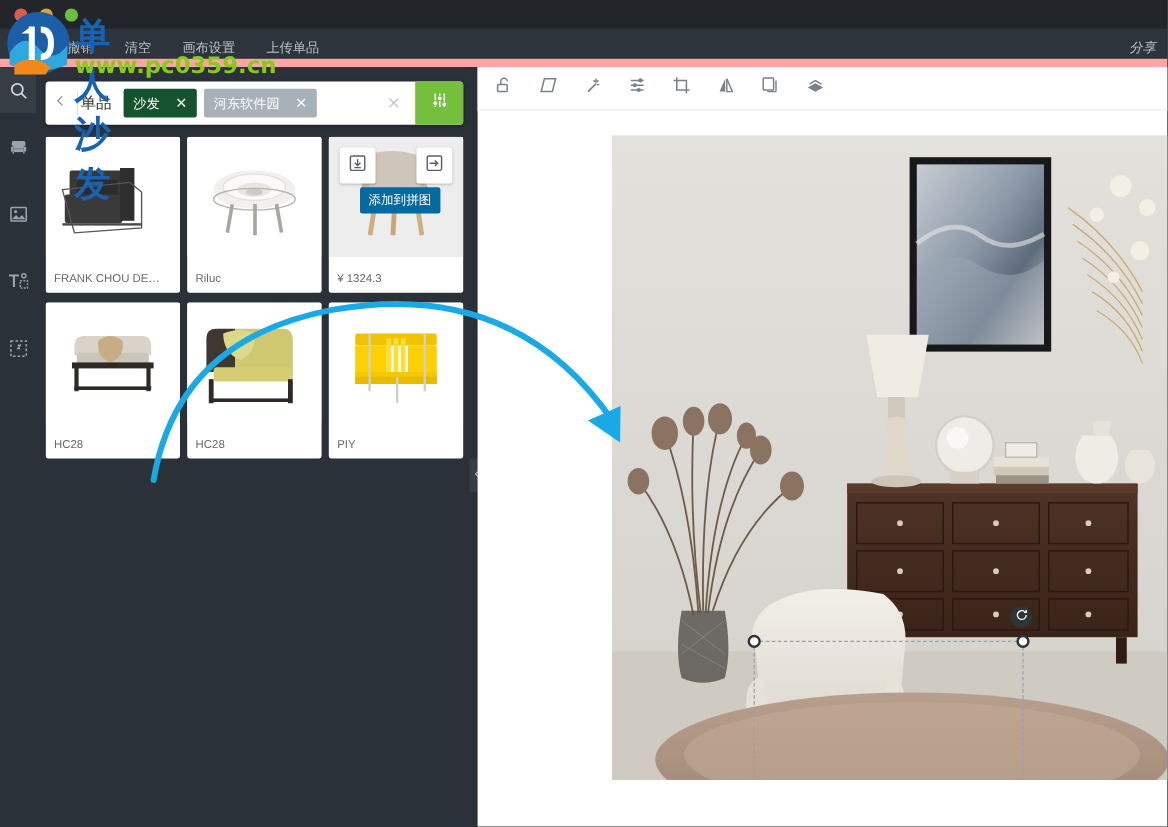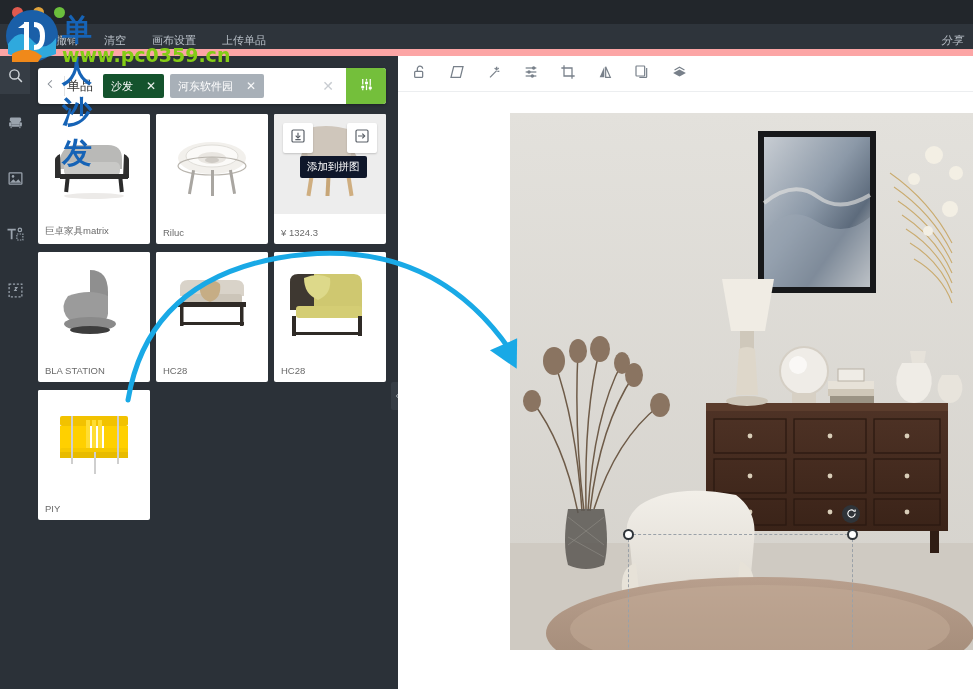--- a/index.html
+++ b/index.html
@@ -82,21 +82,21 @@
   .card.hovered .thumb { background: #ededed; }
   .hov-icons { position: absolute; left: 0; top: 0; width: 112px; height: 100px; }
   .hov-btn {
     position: absolute; top: 9px; width: 30px; height: 30px; background: #fff;
     border-radius: 2px; display: flex; align-items: center; justify-content: center;
     box-shadow: 0 1px 2px rgba(0,0,0,.18); cursor: pointer;
   }
   .hov-btn.dl { left: 9px; }
   .hov-btn.add { right: 9px; }
   .tooltip {
-    position: absolute; left: 26px; top: 42px; background: #0f172a; color: #fff;
+    position: absolute; left: 26px; top: 42px; background: #0369a1; color: #fff;
     font-size: 10.5px; padding: 4px 7px; border-radius: 2px; white-space: nowrap;
   }
 
   .panel-scroll {
     position: absolute; right: 3px; top: 60px; width: 4px; height: 142px;
     background: #1d2228; border-radius: 2px;
   }
   .panel-edge { position: absolute; left: 390px; top: 56px; width: 8px; height: 633px; background: #2b3138; }
   .collapse {
     position: absolute; left: 391px; top: 382px; width: 12px; height: 28px;
@@ -260,37 +260,35 @@
             <line x1="18" y1="3" x2="18" y2="14"></line>
               <circle cx="18" cy="17.5" r="1.6" fill="#fff"></circle>
               <line x1="18" y1="20" x2="18" y2="21"></line>
           </svg>
         </span>
       </div>
     </div>
 
     <div class="grid">
 
-
       <div class="card">
         <div class="thumb">
           <svg width="112" height="100" viewBox="0 0 112 100">
             <rect width="112" height="100" fill="#fff"></rect>
-            <path d="M22 44 q4 -14 18 -13 l30 0 q14 0 14 14 l0 10 l-62 0 z" fill="#b9b9b7"></path>
-            <rect x="26" y="48" width="56" height="14" rx="5" fill="#c8c8c6"></rect>
-            <path d="M22 40 q-6 2 -5 10 l0 14 l6 0 z" fill="#2e2e2e"></path>
-            <path d="M86 40 q6 2 5 10 l0 14 l-6 0 z" fill="#2e2e2e"></path>
-            <rect x="22" y="60" width="68" height="5" fill="#2b2b2b"></rect>
-            <rect x="27" y="64" width="4" height="14" fill="#2b2b2b" transform="rotate(6 29 70)"></rect>
-            <rect x="81" y="64" width="4" height="14" fill="#2b2b2b" transform="rotate(-6 83 70)"></rect>
-            <ellipse cx="56" cy="82" rx="30" ry="3" fill="#eceae8"></ellipse>
-          </svg>
-        </div>
-        <div class="cap">巨卓家具matrix</div>
-      </div>
+            <rect x="20" y="28" width="52" height="34" rx="2" fill="#383838"></rect>
+            <rect x="26" y="36" width="34" height="14" rx="2" fill="#2c2c2c"></rect>
+            <rect x="16" y="48" width="48" height="24" rx="2" fill="#3a3a3a"></rect>
+            <rect x="62" y="26" width="12" height="44" fill="#2f2f2f"></rect>
+            <path d="M14 44 L70 38 L80 46 L80 76 L24 80 Z" fill="none" stroke="#555" stroke-width="1.1"></path>
+            <rect x="14" y="72" width="66" height="2" fill="#4a4a4a"></rect>
+          </svg>
+        </div>
+        <div class="cap">FRANK CHOU DE…</div>
+      </div>
+
 
 
 
       <div class="card">
         <div class="thumb">
           <svg width="112" height="100" viewBox="0 0 112 100">
             <rect width="112" height="100" fill="#fff"></rect>
             <ellipse cx="56" cy="44" rx="34" ry="16" fill="#f2f0ec"></ellipse>
             <ellipse cx="56" cy="42" rx="26" ry="11" fill="#fbfaf8" stroke="#e0ded9"></ellipse>
             <ellipse cx="56" cy="44" rx="14" ry="6" fill="#e9e6e1"></ellipse>
@@ -336,32 +334,20 @@
                 <line x1="6" y1="12" x2="16" y2="12"></line>
                   <polyline points="12.5,8.5 16,12 12.5,15.5"></polyline>
               </svg>
             </span>
           </div>
           <div class="tooltip">添加到拼图</div>
         </div>
         <div class="cap">¥ 1324.3</div>
       </div>
 
-      <div class="card">
-        <div class="thumb">
-          <svg width="112" height="100" viewBox="0 0 112 100">
-            <rect width="112" height="100" fill="#fff"></rect>
-            <path d="M52 18 q18 0 18 22 l0 22 l-18 0 z" fill="#8f8f8f"></path>
-            <path d="M30 44 q-8 10 -2 20 q8 12 28 10 q14 -2 14 -14 l0 -16 q-18 -8 -40 0 z" fill="#9b9b9b"></path>
-            <ellipse cx="52" cy="72" rx="26" ry="7" fill="#8a8a8a"></ellipse>
-            <ellipse cx="52" cy="78" rx="20" ry="4" fill="#3d3d3d"></ellipse>
-          </svg>
-        </div>
-        <div class="cap">BLA STATION</div>
-      </div>
 
       <div class="card">
         <div class="thumb">
           <svg width="112" height="100" viewBox="0 0 112 100">
             <rect width="112" height="100" fill="#fff"></rect>
             <path d="M24 36 q0 -8 8 -8 l48 0 q8 0 8 8 l0 8 l-64 0 z" fill="#d9d3c9"></path>
             <rect x="26" y="42" width="60" height="10" rx="3" fill="#ccc5b9"></rect>
             <path d="M44 32 q10 -8 20 0 q2 14 -10 18 q-12 -4 -10 -18 z" fill="#c6ad85"></path>
             <rect x="22" y="50" width="68" height="5" fill="#2f2a26"></rect>
             <rect x="24" y="54" width="3.5" height="20" fill="#2f2a26"></rect>

